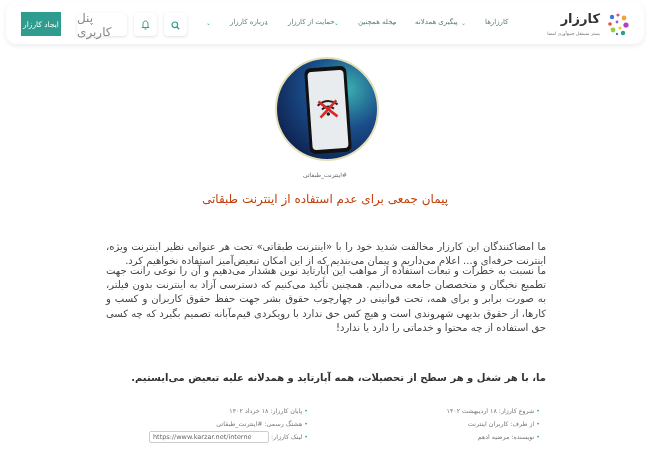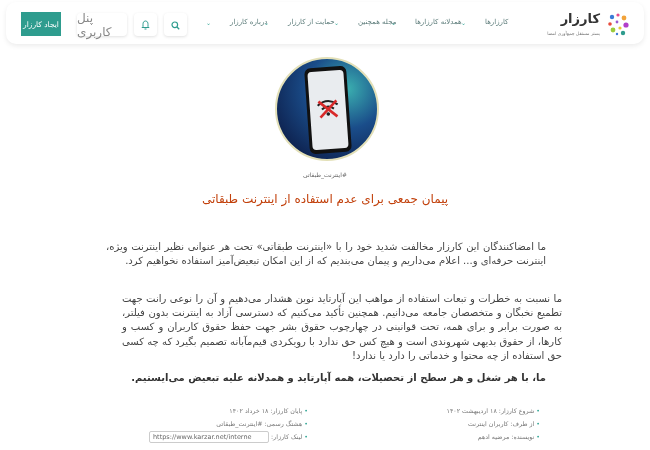--- a/index.html
+++ b/index.html
@@ -47,21 +47,21 @@
     position: absolute; left: 3px; top: 4px; width: 36px; height: 78px; background: #e9ecef; border-radius: 4px;
     display: flex; align-items: center; justify-content: center;
   }
   .hashtag { position: absolute; left: 0; width: 650px; top: 171px; text-align: center; font-size: 6px; color: #666; direction: rtl; }
   .title { position: absolute; left: 0; width: 650px; top: 192px; text-align: center; font-size: 12px; color: #c2410c; direction: rtl; }
   .body {
     position: absolute; left: 106px; width: 440px; direction: rtl; text-align: justify;
     font-size: 10px; line-height: 14.2px; color: #444;
   }
   .p1 { top: 240px; }
-  .p2 { top: 292px; margin-left: 16px; }
+  .p2 { top: 264px; }
   .p3 { top: 371px; font-weight: bold; color: #333; }
   .meta { position: absolute; direction: rtl; font-size: 6.3px; color: #777; line-height: 13px; }
   .meta-right { right: 110px; top: 404px; }
   .meta-left { right: 342px; top: 404px; }
   .meta li { list-style: none; }
   .meta li::before { content: "• "; color: #3aa99a; }
   .link-field {
     display: inline-block; width: 120px; height: 12px; border: 1px solid #ccc; border-radius: 2px;
     font-size: 6.5px; color: #666; direction: ltr; padding: 0 3px; line-height: 10px; overflow: hidden; white-space: nowrap;
     vertical-align: middle; font-family: "DejaVu Sans", sans-serif; background: #fff;
@@ -96,21 +96,21 @@
   </div>
   <div class="nav-menu" style="left:258px">
     <span>حمایت از کارزار</span>
     <span class="chev">⌄</span>
   </div>
   <div class="nav-menu" style="left:328px">
     <span>مجله همچنین</span>
     <span class="chev">⌄</span>
   </div>
   <div class="nav-menu" style="left:385px">
-    <span>همدلانه کارزارها</span>
+    <span>پیگیری همدلانه</span>
     <span class="chev">⌄</span>
   </div>
   <div class="nav-menu" style="left:455px">
     <span>کارزارها</span>
     <span class="chev">⌄</span>
   </div>
 
   <div class="logo-title">کارزار</div>
   <div class="logo-sub">بستر مستقل جمع‌آوری امضا</div>
   <div class="logo-dots">

